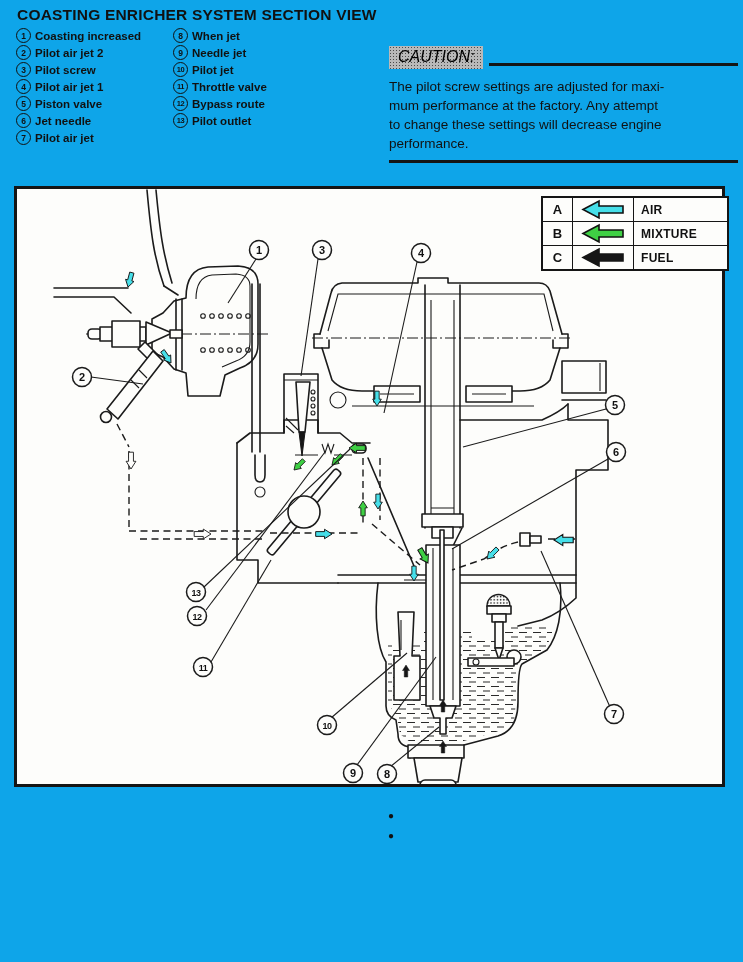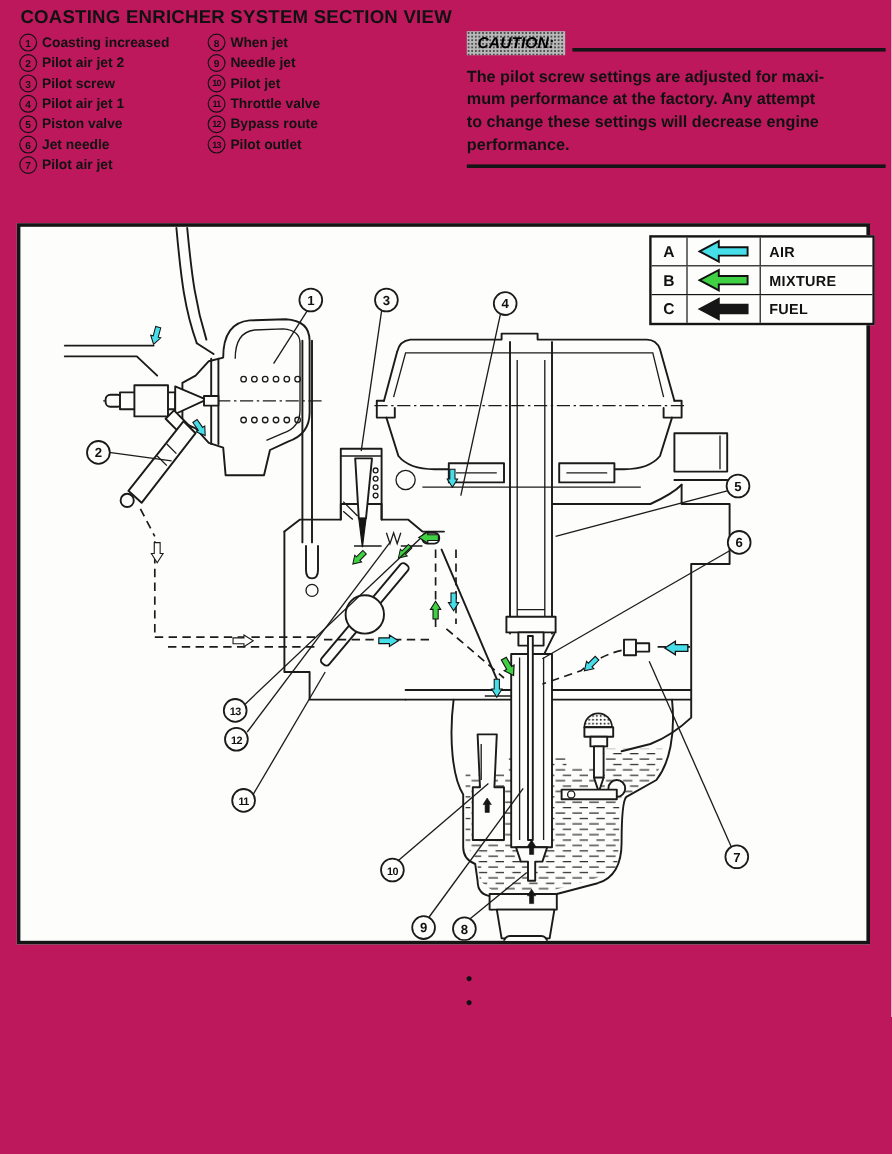--- a/index.html
+++ b/index.html
@@ -1,31 +1,31 @@
 <!DOCTYPE html>
 <html><head>
 <meta charset="utf-8">
 <style>
   html,body{margin:0;padding:0;background:#fff;}
-  #page{position:relative;width:743px;height:962px;background:#be185d;font-family:"Liberation Sans",sans-serif;color:#111;overflow:hidden;}
+  #page{position:relative;width:743px;height:962px;background:#0ea5e9;font-family:"Liberation Sans",sans-serif;color:#111;overflow:hidden;}
   
   #title{position:absolute;left:17px;top:6px;font-size:15.5px;font-weight:bold;letter-spacing:.2px;}
   .plist{position:absolute;top:27px;font-size:11.5px;font-weight:bold;}
   #plist1{left:16px;width:150px;}
   #plist2{left:173px;width:160px;}
   .pitem{display:flex;align-items:center;height:17px;}
   .cnum{display:inline-flex;align-items:center;justify-content:center;width:13px;height:13px;border:1.3px solid #111;border-radius:50%;font-size:8.5px;font-weight:bold;margin-right:4px;flex:0 0 auto;}
   .cnum.two{font-size:7.5px;letter-spacing:-.5px;}
   
   #caution{position:absolute;left:389px;top:26px;width:349px;}
   #caution-head{display:flex;align-items:flex-end;}
-  #caution-label{display:inline-block;padding:2px 9px 3px 9px;font-size:13px;font-weight:bold;font-style:italic;color:#000;
-     background:#b9b9b9;background-image:radial-gradient(#4a4a4a 34%,rgba(0,0,0,0) 36%);background-size:3px 3px;}
+  #caution-label{display:inline-block;padding:2px 9px 3px 9px;font-size:16px;font-weight:normal;font-style:italic;color:#000;
+     background:#b9b9b9;background-image:radial-gradient(#4a4a4a 34%,rgba(0,0,0,0) 36%);background-size:3px 3px;margin-top:20px;}
   #caution-rule{flex:1;border-bottom:3px solid #151515;margin-left:6px;margin-bottom:3px;}
-  #caution-text{margin-top:8px;font-size:13.5px;font-weight:bold;line-height:19px;white-space:pre-line;text-align:left;}
+  #caution-text{margin-top:8px;font-size:13.5px;font-weight:normal;line-height:19px;white-space:pre-line;text-align:left;}
   #caution-bottom{border-bottom:3px solid #151515;margin-top:7px;}
   
   #notes{position:absolute;left:388px;top:806px;width:352px;font-size:13.5px;font-weight:bold;line-height:19.5px;}
   .bullet{display:flex;}
   .bullet .mark{flex:0 0 10px;font-size:10px;line-height:20px;}
   .bullet .btxt{white-space:pre-line;}
   
   #frame{position:absolute;left:14px;top:186px;width:705px;height:595px;border:3px solid #151515;background:#fdfdfb;}
   #dsvg{position:absolute;left:0;top:0;}
   #flow-legend{position:absolute;left:524px;top:7px;width:184px;border:2px solid #151515;background:#fdfdfb;}

